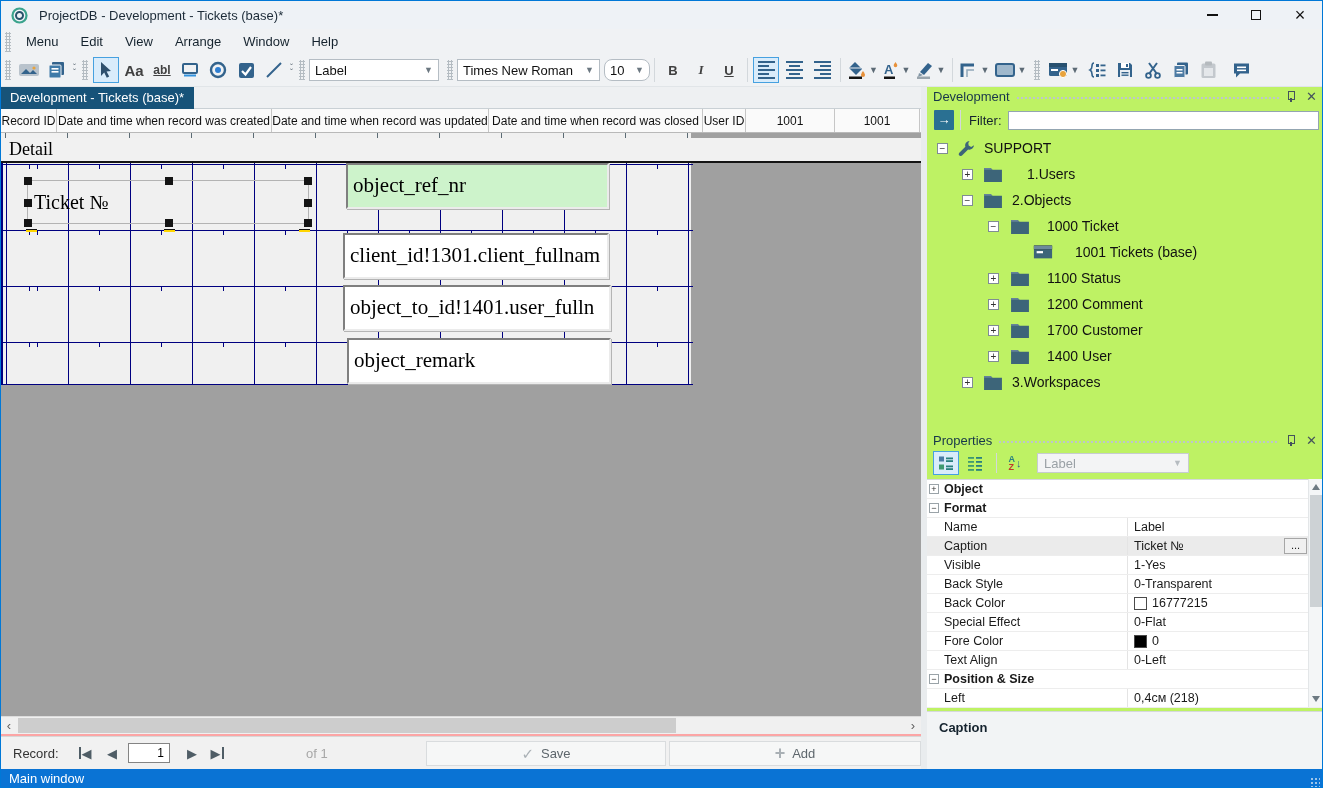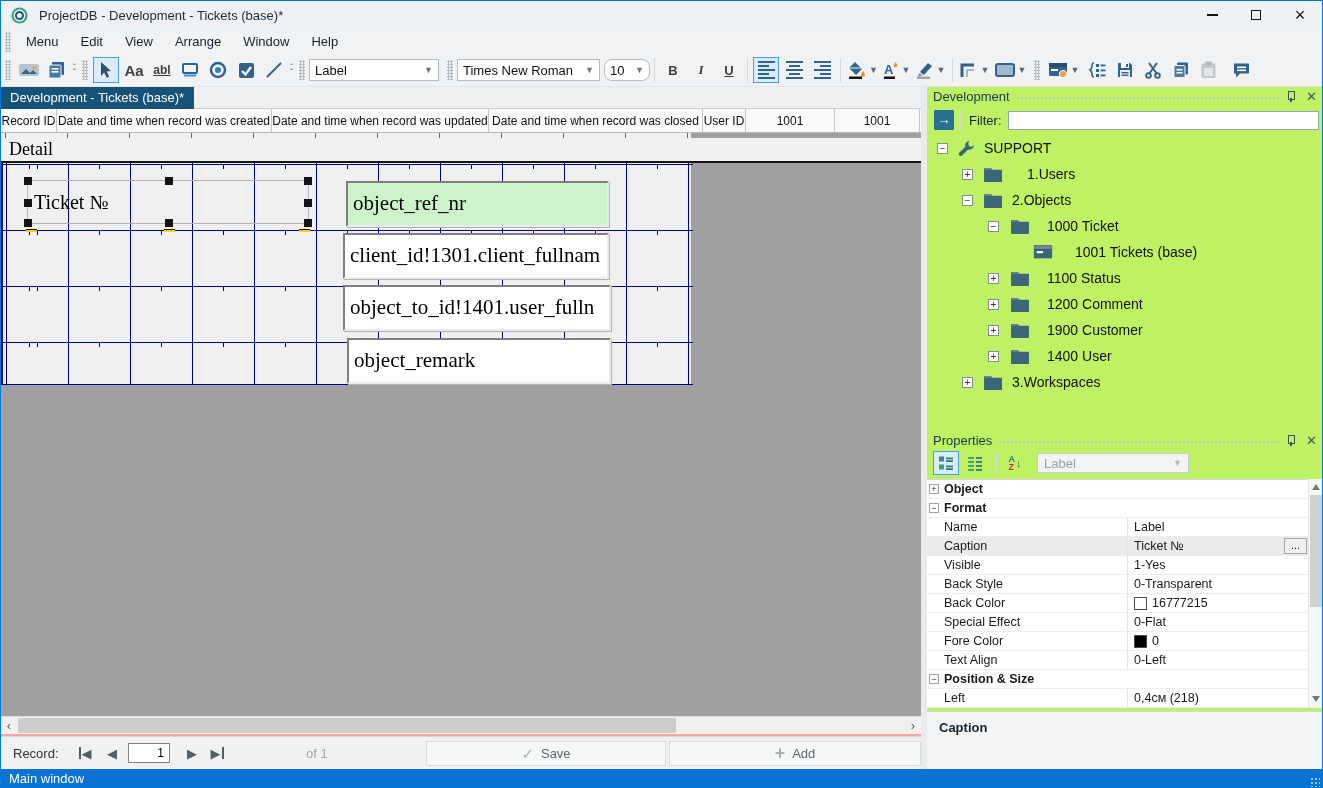--- a/index.html
+++ b/index.html
@@ -430,21 +430,21 @@
           <div class="handle" style="left:-4px; top:18px;"></div>
           <div class="handle" style="right:-4px; top:18px;"></div>
           <div class="handle" style="left:-4px; bottom:-4px;"></div>
           <div class="handle" style="left:137px; bottom:-4px;"></div>
           <div class="handle" style="right:-4px; bottom:-4px;"></div>
           <div class="snap" style="left:-2px; top:48px;"></div>
           <div class="snap" style="left:136px; top:48px;"></div>
           <div class="snap" style="right:-2px; top:48px;"></div>
         </div>
 
-        <div class="dfield" style="left: 343px; top: 18px; width: 263px; height: 46px; background-color: rgb(205, 243, 203);">
+        <div class="dfield" style="left: 343px; top: 0; width: 263px; height: 46px; background-color: rgb(205, 243, 203);">
           <span>object_ref_nr</span>
         </div>
         <div class="dfield" style="left: 340px; top: 70px; width: 266px; height: 46px; background-color: rgb(255, 255, 255);">
           <span>client_id!1301.client_fullnam</span>
         </div>
         <div class="dfield" style="left: 340px; top: 122px; width: 268px; height: 46px; background-color: rgb(255, 255, 255);">
           <span>object_to_id!1401.user_fulln</span>
         </div>
         <div class="dfield" style="left: 344px; top: 175px; width: 264px; height: 46px; background-color: rgb(255, 255, 255);">
           <span>object_remark</span>
@@ -561,21 +561,21 @@
             <path d="M1 2h7l2 2H1z" fill="#64839a"></path>
           </svg>
         <span class="tlabel" style="left:120px;">1200 Comment</span>
       </div>
       <div class="trow">
         <span class="texp" style="left:61px;">+</span>
         <svg class="ticon" style="left:83px;" width="21" height="17" viewBox="0 0 21 17">
             <path d="M1 2h7l2 2h10v13H1z" fill="#3d6579"></path>
             <path d="M1 2h7l2 2H1z" fill="#64839a"></path>
           </svg>
-        <span class="tlabel" style="left:120px;">1900 Customer</span>
+        <span class="tlabel" style="left:120px;">1700 Customer</span>
       </div>
       <div class="trow">
         <span class="texp" style="left:61px;">+</span>
         <svg class="ticon" style="left:83px;" width="21" height="17" viewBox="0 0 21 17">
             <path d="M1 2h7l2 2h10v13H1z" fill="#3d6579"></path>
             <path d="M1 2h7l2 2H1z" fill="#64839a"></path>
           </svg>
         <span class="tlabel" style="left:120px;">1400 User</span>
       </div>
       <div class="trow">

